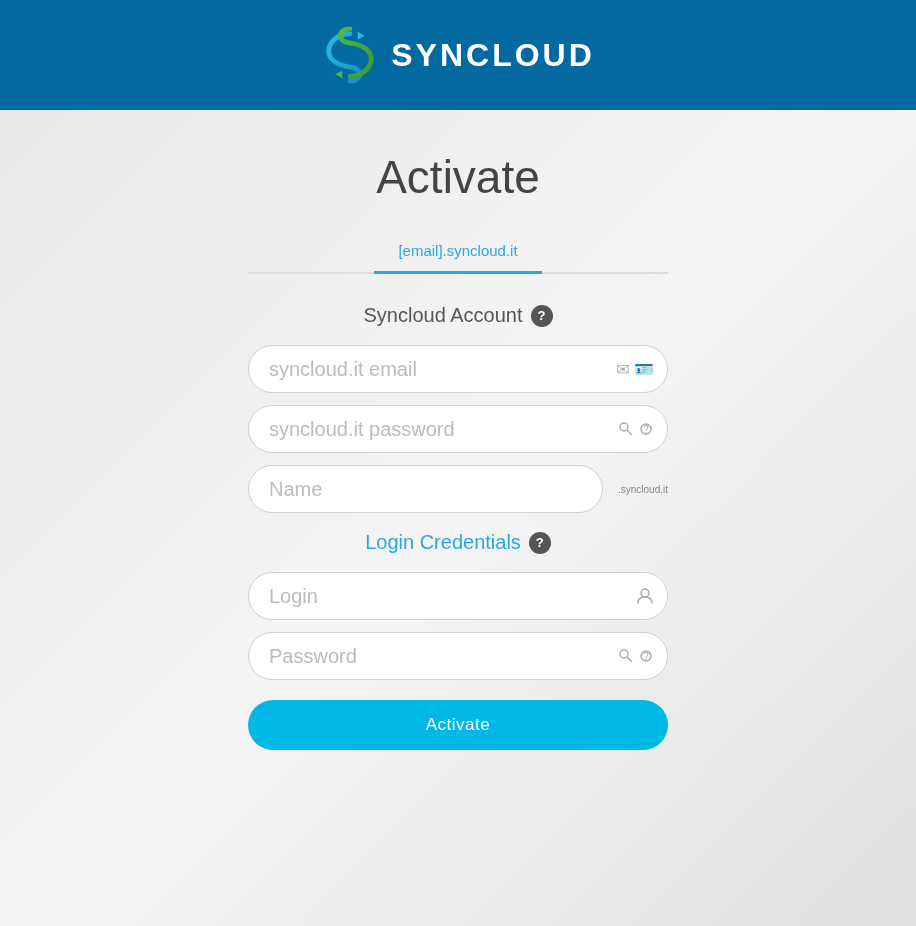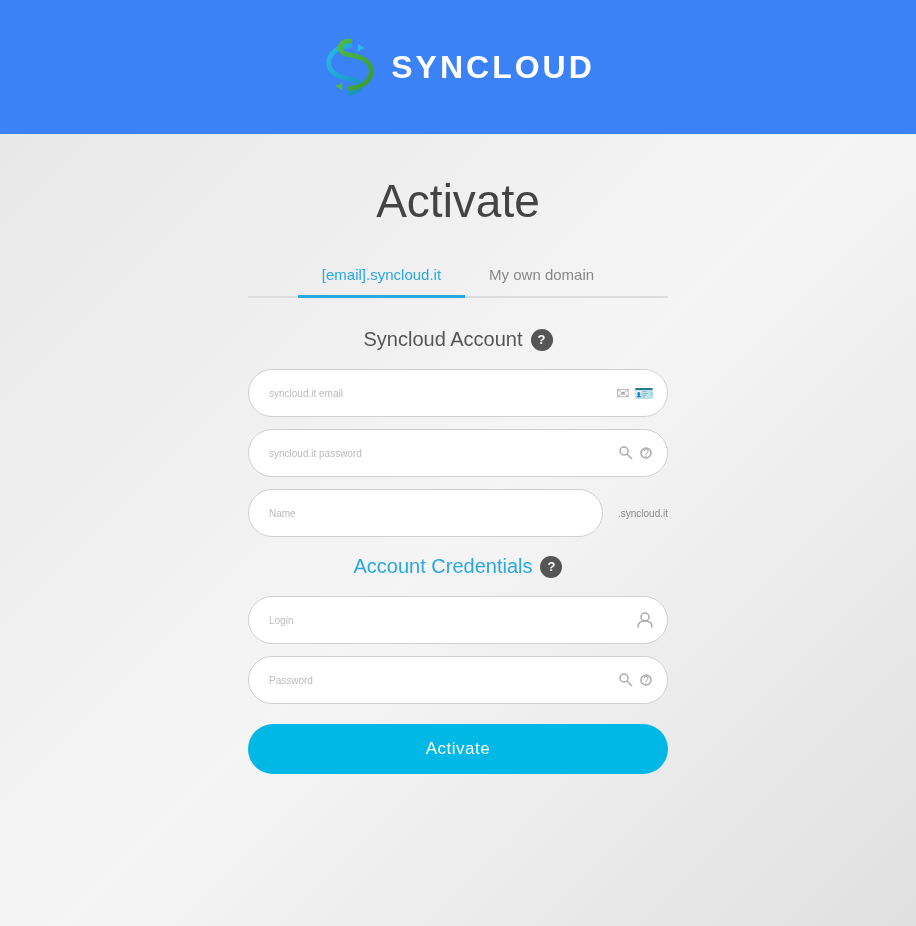--- a/index.html
+++ b/index.html
@@ -16,22 +16,22 @@
     .window {
       width: 916px;
       height: 926px;
       background: #1a1a1a;
       display: flex;
       flex-direction: column;
       overflow: hidden;
     }
 
     .header {
-      background: #3b82f6;
-      height: 134px;
+      background: #0369a1;
+      height: 110px;
       display: flex;
       justify-content: center;
       flex-shrink: 0;
     }
 
     .logo-container {
       display: flex;
       align-items: center;
       gap: 12px;
     }
@@ -126,21 +126,21 @@
       position: relative;
       margin-bottom: 12px;
     }
 
     .input-field {
       width: 100%;
       height: 48px;
       border: 1.5px solid #d0d0d0;
       border-radius: 24px;
       padding: 0 48px 0 20px;
-      font-size: 10px;
+      font-size: 20px;
       color: #15803d;
       background: #fff;
       outline: none;
       transition: border-color 0.2s;
     }
 
     .input-field::placeholder {
       color: #bbb;
     }
 
@@ -234,21 +234,20 @@
       </svg>
       <span class="logo-text">SYNCLOUD</span>
     </div>
   </div>
 
   <div class="main-content">
     <h1 class="page-title">Activate</h1>
 
     <div class="tabs-container">
       <div class="tab active">[email].syncloud.it</div>
-      <div class="tab">My own domain</div>
     </div>
 
     <div class="form-section">
 
       
       <div class="section-title">
         <span>Syncloud Account</span>
         <span class="help-icon">?</span>
       </div>
 
@@ -278,21 +277,21 @@
         <div class="name-input-wrapper">
           <input class="input-field" type="text" placeholder="Name" style="">
         </div>
         <span class="domain-suffix">.syncloud.it</span>
       </div>
 
       <div class="section-divider"></div>
 
       
       <div class="section-title device">
-        <span>Account Credentials</span>
+        <span>Login Credentials</span>
         <span class="help-icon">?</span>
       </div>
 
       
       <div class="input-group">
         <input class="input-field" type="text" placeholder="Login" style="">
         <span class="input-icon">
           <svg width="18" height="18" viewBox="0 0 18 18" fill="none">
             <circle cx="9" cy="6" r="4" stroke="#aaa" stroke-width="1.5" fill="none"></circle>
             <path d="M2 16 C2 12, 5 10, 9 10 C13 10, 16 12, 16 16" stroke="#aaa" stroke-width="1.5" fill="none" stroke-linecap="round"></path>

